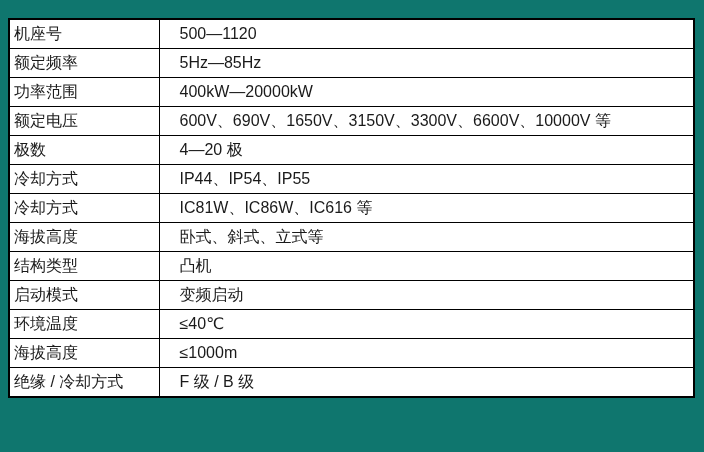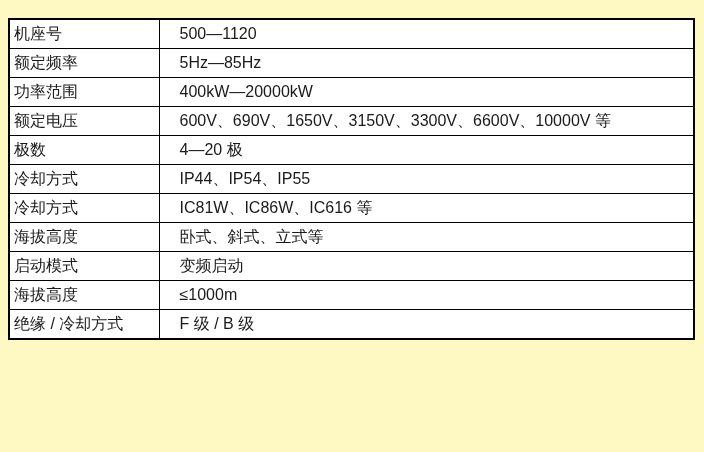--- a/index.html
+++ b/index.html
@@ -8,21 +8,21 @@
     width: 704px;
     height: 452px;
     background: #ffffff;
     overflow: hidden;
     font-family: "Liberation Sans", "DejaVu Sans", sans-serif;
   }
   .page {
     position: relative;
     width: 704px;
     height: 452px;
-    background: #fef9c3;
+    background: #0f766e;
   }
   table.spec-table {
     position: absolute;
     left: 8px;
     top: 18px;
     width: 685px;
     border-collapse: collapse;
     table-layout: fixed;
     border: 2px solid #000000;
     background: #ffffff;
@@ -79,22 +79,30 @@
         </tr>
         <tr>
           <td class="label-cell">冷却方式</td>
           <td class="value-cell">IC81W、IC86W、IC616 等</td>
         </tr>
         <tr>
           <td class="label-cell">海拔高度</td>
           <td class="value-cell">卧式、斜式、立式等</td>
         </tr>
         <tr>
+          <td class="label-cell">结构类型</td>
+          <td class="value-cell">凸机</td>
+        </tr>
+        <tr>
           <td class="label-cell">启动模式</td>
           <td class="value-cell">变频启动</td>
+        </tr>
+        <tr>
+          <td class="label-cell">环境温度</td>
+          <td class="value-cell">≤40℃</td>
         </tr>
         <tr>
           <td class="label-cell">海拔高度</td>
           <td class="value-cell">≤1000m</td>
         </tr>
         <tr>
           <td class="label-cell">绝缘 / 冷却方式</td>
           <td class="value-cell">F 级 / B 级</td>
         </tr>
       </tbody>

